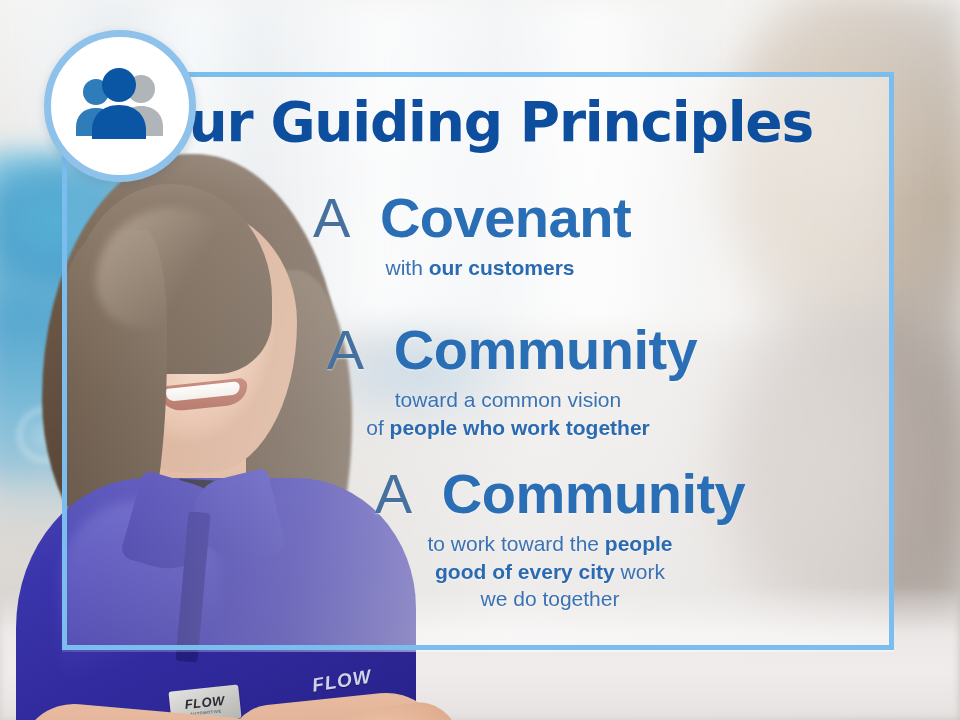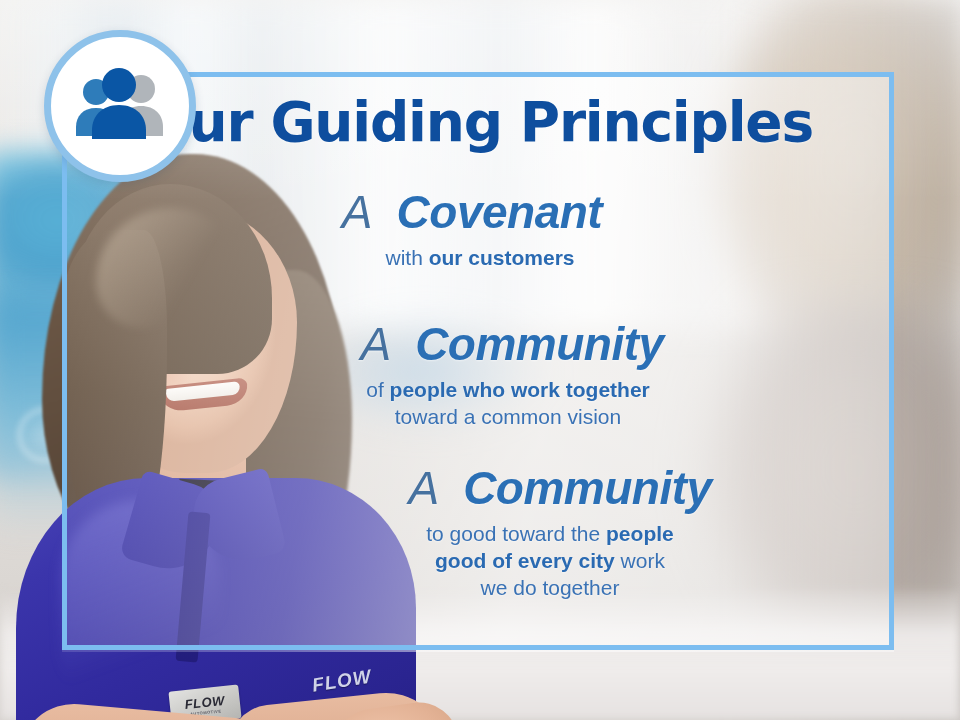--- a/index.html
+++ b/index.html
@@ -275,25 +275,24 @@
     font-family:"DejaVu Sans","Liberation Sans",sans-serif;
     font-weight:700; font-size:55px; line-height:1.02;
     letter-spacing:-1.2px;
     color:#0e4e9e;
     text-shadow:0 1px 2px rgba(255,255,255,.55);
   }
 
   .principle{ position:absolute; width:832px; text-align:center; }
   .headline{
     font-family:"Liberation Sans",sans-serif;
-    font-size:46px; line-height:1.06;
+    font-size:56px; line-height:1.06;
     color:#2a6fb5; letter-spacing:-.5px;
     text-shadow:0 1px 2px rgba(255,255,255,.5);
     white-space:nowrap;
-    font-style:italic;
   }
   .headline .art{ font-weight:400; color:#46719f; }
   .headline .word{ font-weight:700; color:#2a6fb5; }
   .sub{
     margin-top:7px;
     font-family:"Liberation Sans",sans-serif;
     font-size:21px; line-height:1.30;
     color:#3a72b5; font-weight:400;
     text-shadow:0 1px 2px rgba(255,255,255,.5);
   }
@@ -393,31 +392,31 @@
         <div><span>with </span><b>our customers</b></div>
       </div>
     </div>
 
     <div class="principle" id="p2">
       <div class="headline">
         <span class="art">A&nbsp;</span>
         <span class="word">Community</span>
       </div>
       <div class="sub">
+        <div><span>toward a common vision</span></div>
         <div><span>of </span><b>people who work together</b></div>
-        <div><span>toward a common vision</span></div>
       </div>
     </div>
 
     <div class="principle" id="p3">
       <div class="headline">
         <span class="art">A&nbsp;</span>
         <span class="word">Community</span>
       </div>
       <div class="sub">
-        <div><span>to good toward the </span><b>people</b></div>
+        <div><span>to work toward the </span><b>people</b></div>
         <div><b>good of every city</b><span> work</span></div>
         <div><span>we do together</span></div>
       </div>
     </div>
 
   </div>
 </div>
 
 </body></html>

